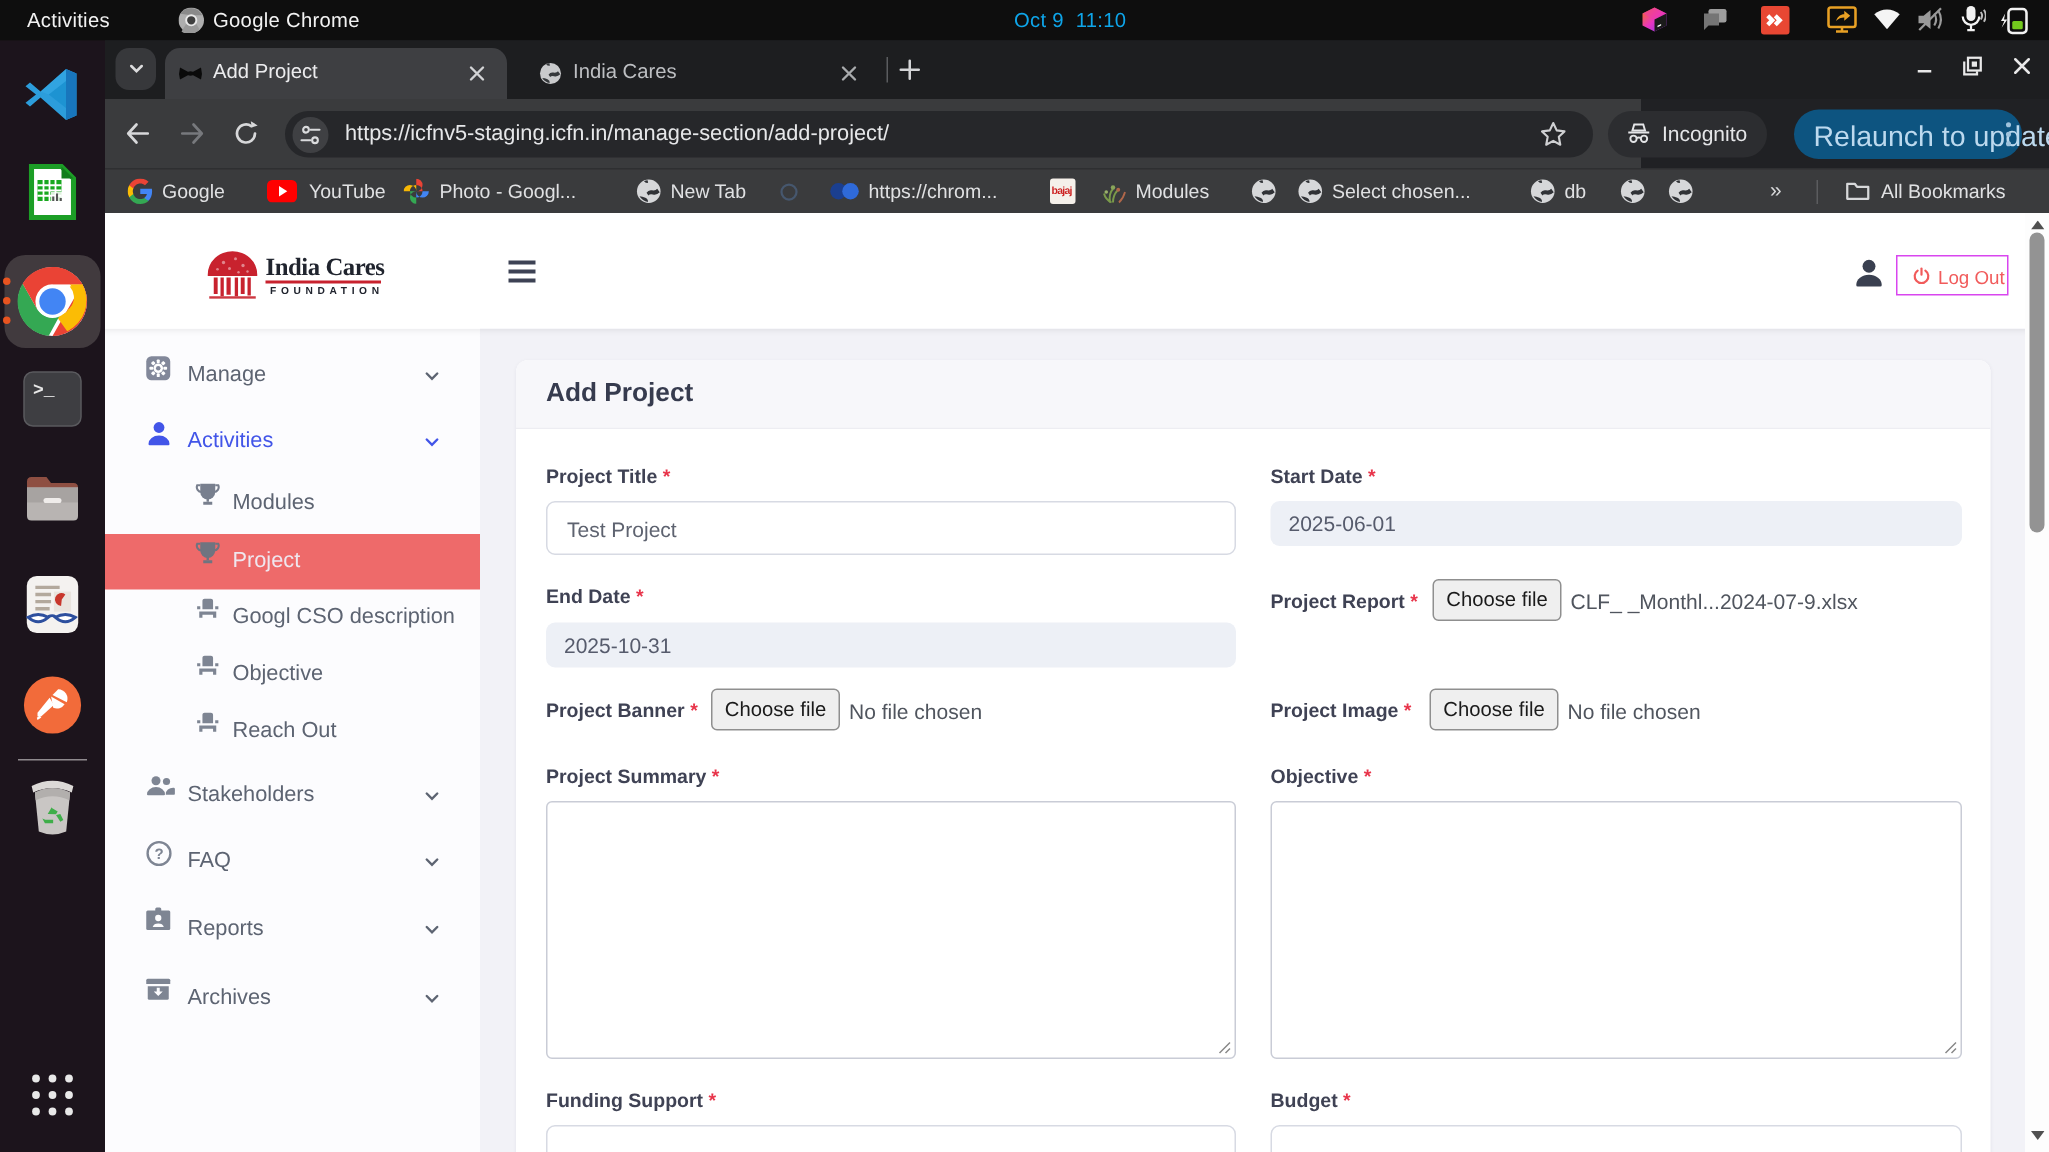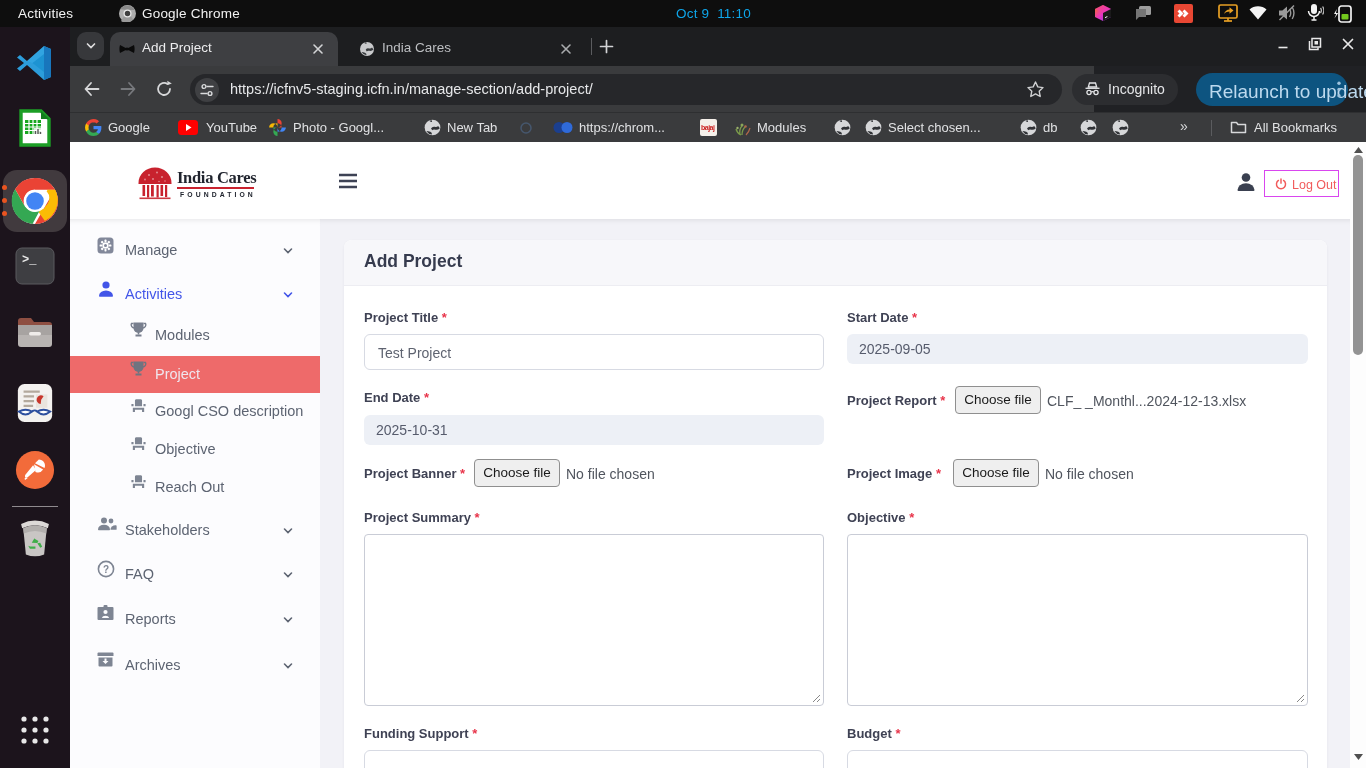--- a/index.html
+++ b/index.html
@@ -538,30 +538,30 @@
         <div class="abs" style="left:24px;top:21px;width:983px;height:640px;background:#fff;border-radius:8px 8px 0 0;box-shadow:0 1px 3px rgba(40,40,60,.06)">
           <div class="abs" style="left:0;top:0;width:983px;height:46px;background:#f7f7fa;border-radius:8px 8px 0 0;border-bottom:1px solid #ededf2"></div>
           <span class="abs" style="left:20px;top:10.5px;font-size:17.5px;font-weight:bold;color:#363b4e">Add Project</span>
 
           <span class="lbl" style="left:20px;top:70px">Project Title <span class="req">*</span></span>
           <div class="inp" style="left:20px;top:94px;width:460px;height:36px">
               <span class="abs" style="left:13px;top:10px">Test Project</span>
             </div>
           <span class="lbl" style="left:503px;top:70px">Start Date <span class="req">*</span></span>
           <div class="ginp" style="left:503px;top:94px;width:461px;height:30px">
-              <span class="abs" style="left:12px;top:7px">2025-09-05</span>
+              <span class="abs" style="left:12px;top:7px">2025-06-01</span>
             </div>
 
           <span class="lbl" style="left:20px;top:150px">End Date <span class="req">*</span></span>
           <div class="ginp" style="left:20px;top:175px;width:460px;height:30px">
               <span class="abs" style="left:12px;top:7px">2025-10-31</span>
             </div>
           <span class="lbl" style="left:503px;top:153px">Project Report <span class="req">*</span></span>
           <div class="cfbtn" style="left:611px;top:146px;width:86px">Choose file</div>
-          <span class="cftxt" style="left:703px;top:153px">CLF_ _Monthl...2024-12-13.xlsx</span>
+          <span class="cftxt" style="left:703px;top:153px">CLF_ _Monthl...2024-07-9.xlsx</span>
 
           <span class="lbl" style="left:20px;top:226px">Project Banner <span class="req">*</span></span>
           <div class="cfbtn" style="left:130px;top:219px;width:86px">Choose file</div>
           <span class="cftxt" style="left:222px;top:226px">No file chosen</span>
           <span class="lbl" style="left:503px;top:226px">Project Image <span class="req">*</span></span>
           <div class="cfbtn" style="left:609px;top:219px;width:86px">Choose file</div>
           <span class="cftxt" style="left:701px;top:226px">No file chosen</span>
 
           <span class="lbl" style="left:20px;top:270px">Project Summary <span class="req">*</span></span>
           <div class="inp" style="left:20px;top:294px;width:460px;height:172px;border-radius:4px;border-color:#c9ccd6"></div>

